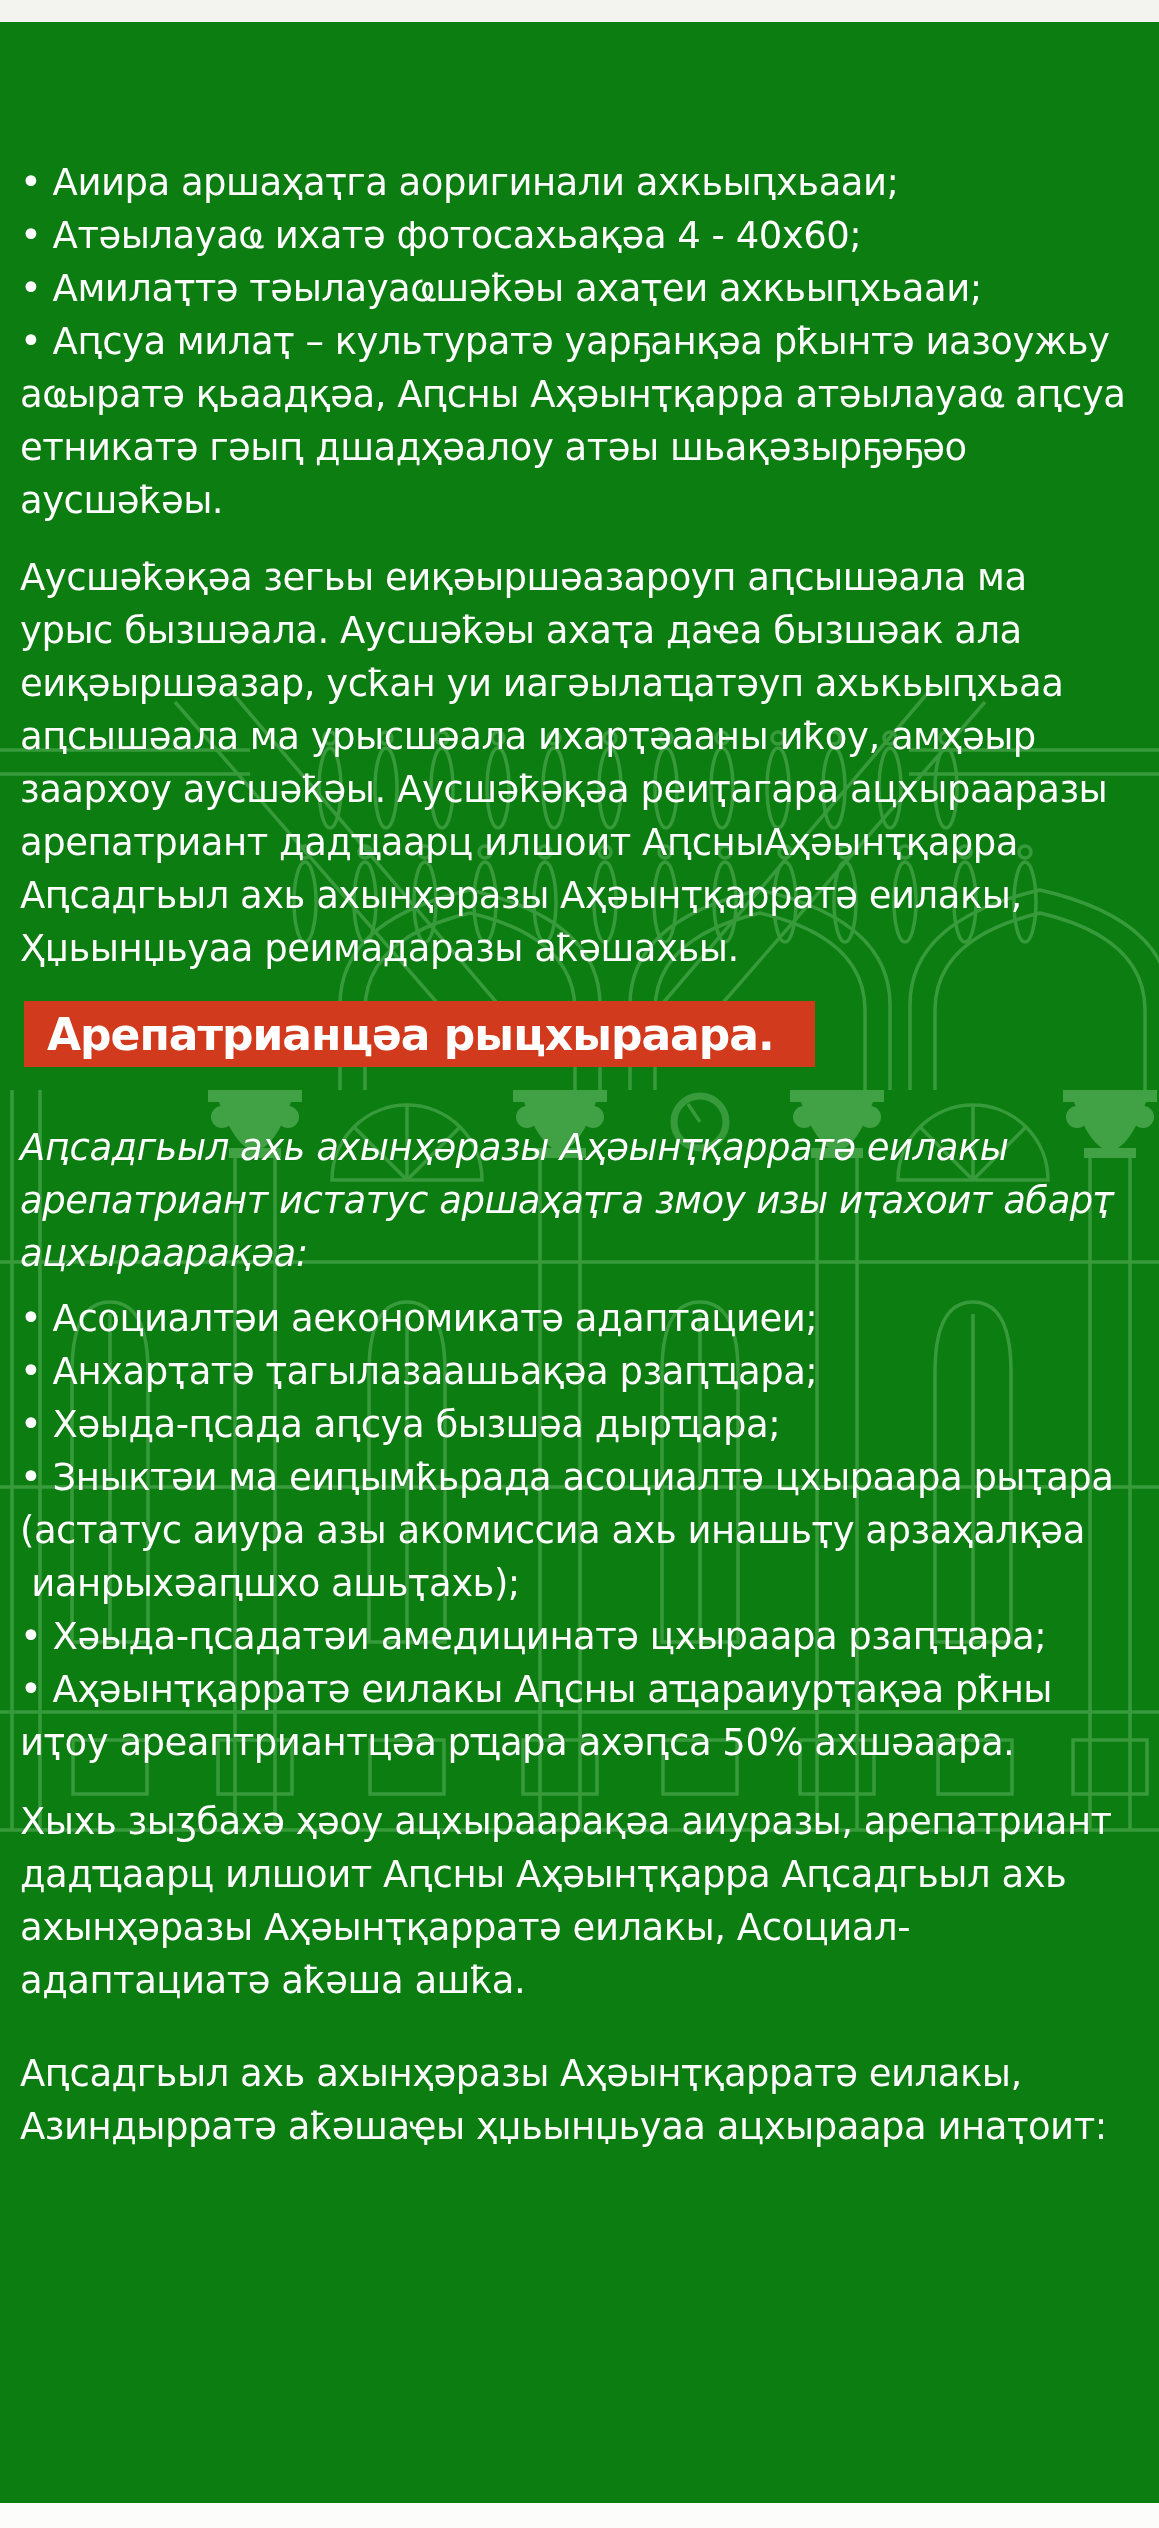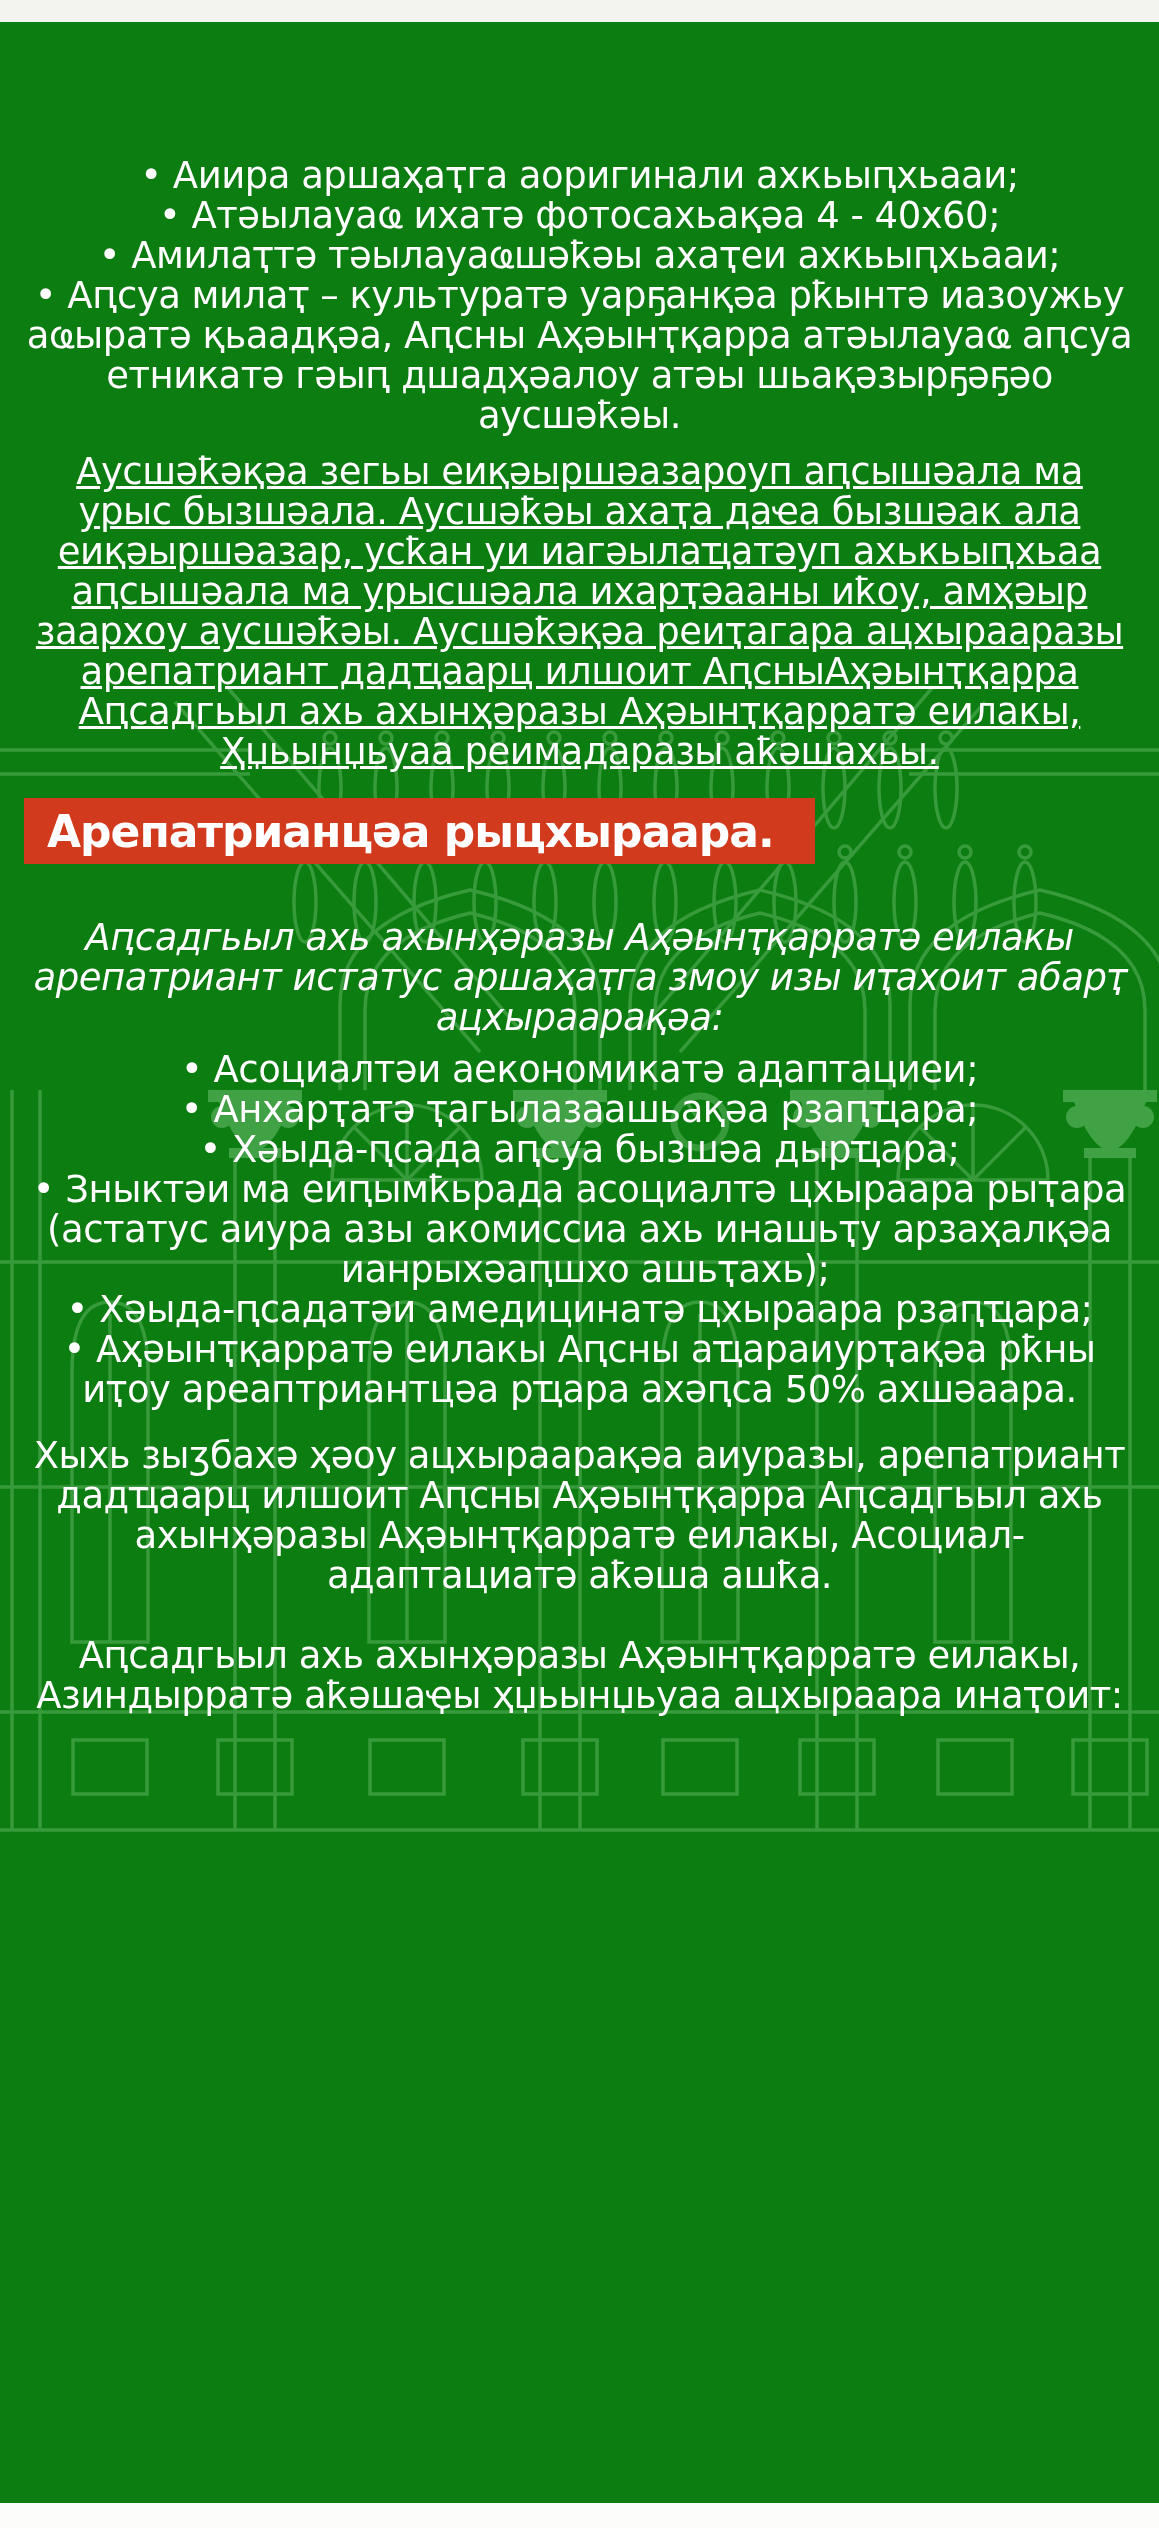--- a/index.html
+++ b/index.html
@@ -35,27 +35,27 @@
     pointer-events: none;
   }
   .textcol {
     position: relative;
     z-index: 2;
     padding: 134px 20px 0 20px;
   }
   .block {
     color: var(--text);
     font-size: 37px;
-    line-height: 40px;
+    line-height: 53px;
     letter-spacing: -0.5px;
     white-space: pre-line;
-    text-align: center;
+    text-align: left;
     text-shadow: 0 0 1px rgba(0,0,0,0.15);
   }
-  .mt-b2 { margin-top: 16px; text-decoration: underline; }
+  .mt-b2 { margin-top: 24px; }
   .mt-b3 { margin-top: 54px; font-style: italic; }
   .mt-b4 { margin-top: 12px; }
   .mt-b5 { margin-top: 26px; }
   .mt-b6 { margin-top: 40px; }
   .mt-b7 { margin-top: 34px; }
   .heading-box {
     margin-top: 26px;
     margin-left: 4px;
     width: 768px;
     height: 66px;

